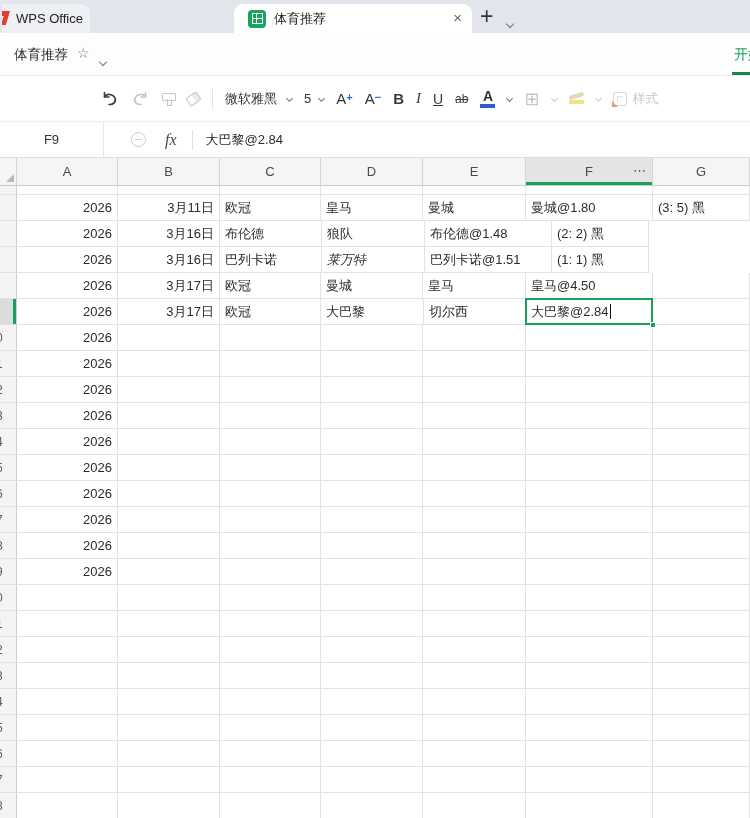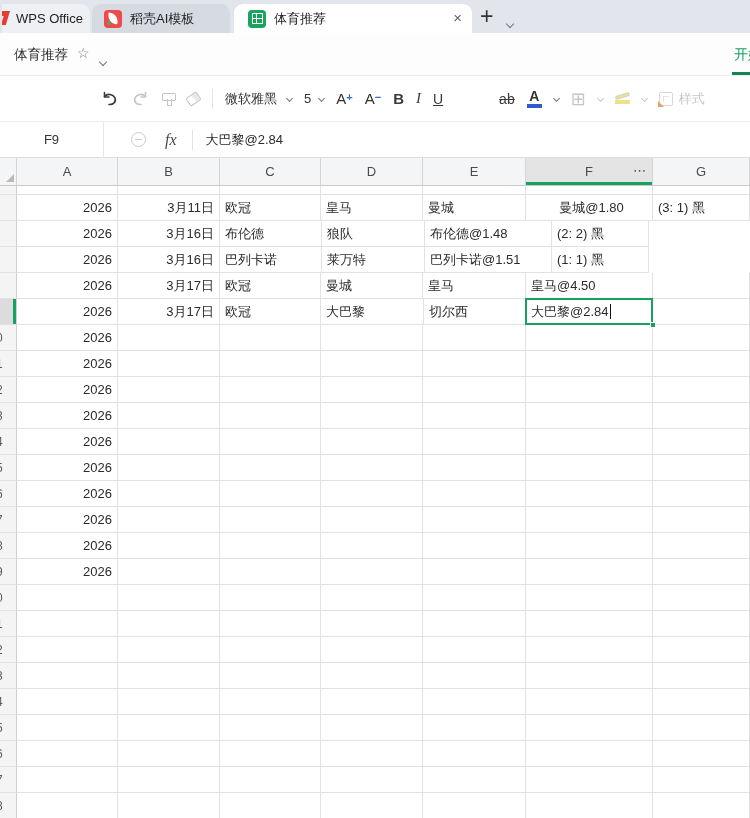--- a/index.html
+++ b/index.html
@@ -47,21 +47,21 @@
   .tbtn { display:flex; align-items:center; justify-content:center; color:#3a3a3a; flex:none; }
   .dim { color:#c4c6c9 !important; }
   .tb-divider { width:1px; height:20px; background:#e3e3e3; flex:none; }
   .fontbox { display:flex; align-items:center; gap:10px; font-size:13px; color:#333; flex:none; }
   .sizebox { display:flex; align-items:center; gap:8px; font-size:13px; color:#333; flex:none; }
   .az { font-size:15px; color:#333; }
   .az sup { font-size:11px; color:#2e6bd6; font-weight:bold; position:relative; top:-2px; }
   .b-bold { font-weight:bold; font-size:15px; }
   .b-italic { font-style:italic; font-family:"Liberation Serif","DejaVu Serif",serif; font-size:15px; }
   .b-under { text-decoration:underline; font-size:14px; }
-  .b-strike { text-decoration:line-through; font-size:14px;margin-left:44px; }
+  .b-strike { text-decoration:line-through; font-size:12px; }
   .fontcolor { display:flex; flex-direction:column; align-items:center; line-height:1; }
   .fontcolor b { font-size:14px; color:#333; font-weight:600; }
   .fontcolor i { display:block; width:15px; height:4px; background:#2e5bd0; margin-top:1px; }
   .fillcolor { display:flex; flex-direction:column; align-items:center; line-height:1; }
   .bucket { width:11px; height:9px; border:1.4px solid #cbcdd0; border-radius:2px; transform:rotate(-18deg); margin-bottom:1px; }
   .fillcolor i { display:block; width:15px; height:4px; background:#ece28a; margin-top:1px; }
   .border-ic { font-size:18px; color:#cbcdd0; line-height:1; }
   .painter-ic { width:13px; height:14px; position:relative; }
   .painter-ic:before { content:""; position:absolute; left:0; top:1px; width:12px; height:6px; border:1.3px solid #c4c6c9; border-radius:1px; }
   .painter-ic:after { content:""; position:absolute; left:5px; top:7px; width:2.5px; height:6px; border:1.3px solid #c4c6c9; border-top:none; }
@@ -119,27 +119,20 @@
 <body>
 
 <div class="app">
 
   <div class="tabbar">
     <div class="wtab tab-wps">
       <span class="wps-logo-clip">
           <i></i>
         </span>
       <span>WPS Office</span>
-    </div>
-    <div class="wtab tab-docer">
-      <span class="docer-ic">
-          <i></i>
-          <u></u>
-        </span>
-      <span>稻壳AI模板</span>
     </div>
     <div class="wtab tab-active">
       <span class="sheet-ic">
           <i></i>
         </span>
       <span>体育推荐</span>
       <span class="tab-close">×</span>
     </div>
     <span class="newtab-plus">+</span>
     <span class="tab-chev"><i class="chev"></i></span>
@@ -272,25 +265,25 @@
         </div>
         <div class="g-cell cell col-C" style="width: 101px;">
           <span>欧冠</span>
         </div>
         <div class="g-cell cell col-D" style="width: 102px;">
           <span>皇马</span>
         </div>
         <div class="g-cell cell col-E" style="width: 103px;">
           <span>曼城</span>
         </div>
-        <div class="g-cell cell col-F" style="width: 127px; justify-content: center;">
+        <div class="g-cell cell col-F" style="width: 127px;">
           <span>曼城@1.80</span>
         </div>
         <div class="g-cell cell col-G" style="width: 97px;">
-          <span>(3: 1) 黑</span>
+          <span>(3: 5) 黑</span>
         </div>
       </div>
       <div class="g-row">
         <div class="g-cell row-head" style="width: 17px;">
           <span class="rnum"></span>
         </div>
         <div class="g-cell cell col-A" style="width: 101px;">
           <span>2026</span>
         </div>
         <div class="g-cell cell col-B" style="width: 102px;">
@@ -315,21 +308,21 @@
         </div>
         <div class="g-cell cell col-A" style="width: 101px;">
           <span>2026</span>
         </div>
         <div class="g-cell cell col-B" style="width: 102px;">
           <span>3月16日</span>
         </div>
         <div class="g-cell cell col-D" style="width: 102px;">
           <span>巴列卡诺</span>
         </div>
-        <div class="g-cell cell col-E" style="width: 103px;">
+        <div class="g-cell cell col-E" style="width: 103px; font-style: italic;">
           <span>莱万特</span>
         </div>
         <div class="g-cell cell col-F" style="width: 127px;">
           <span>巴列卡诺@1.51</span>
         </div>
         <div class="g-cell cell col-G" style="width: 97px;">
           <span>(1: 1) 黑</span>
         </div>
       </div>
       <div class="g-row">

